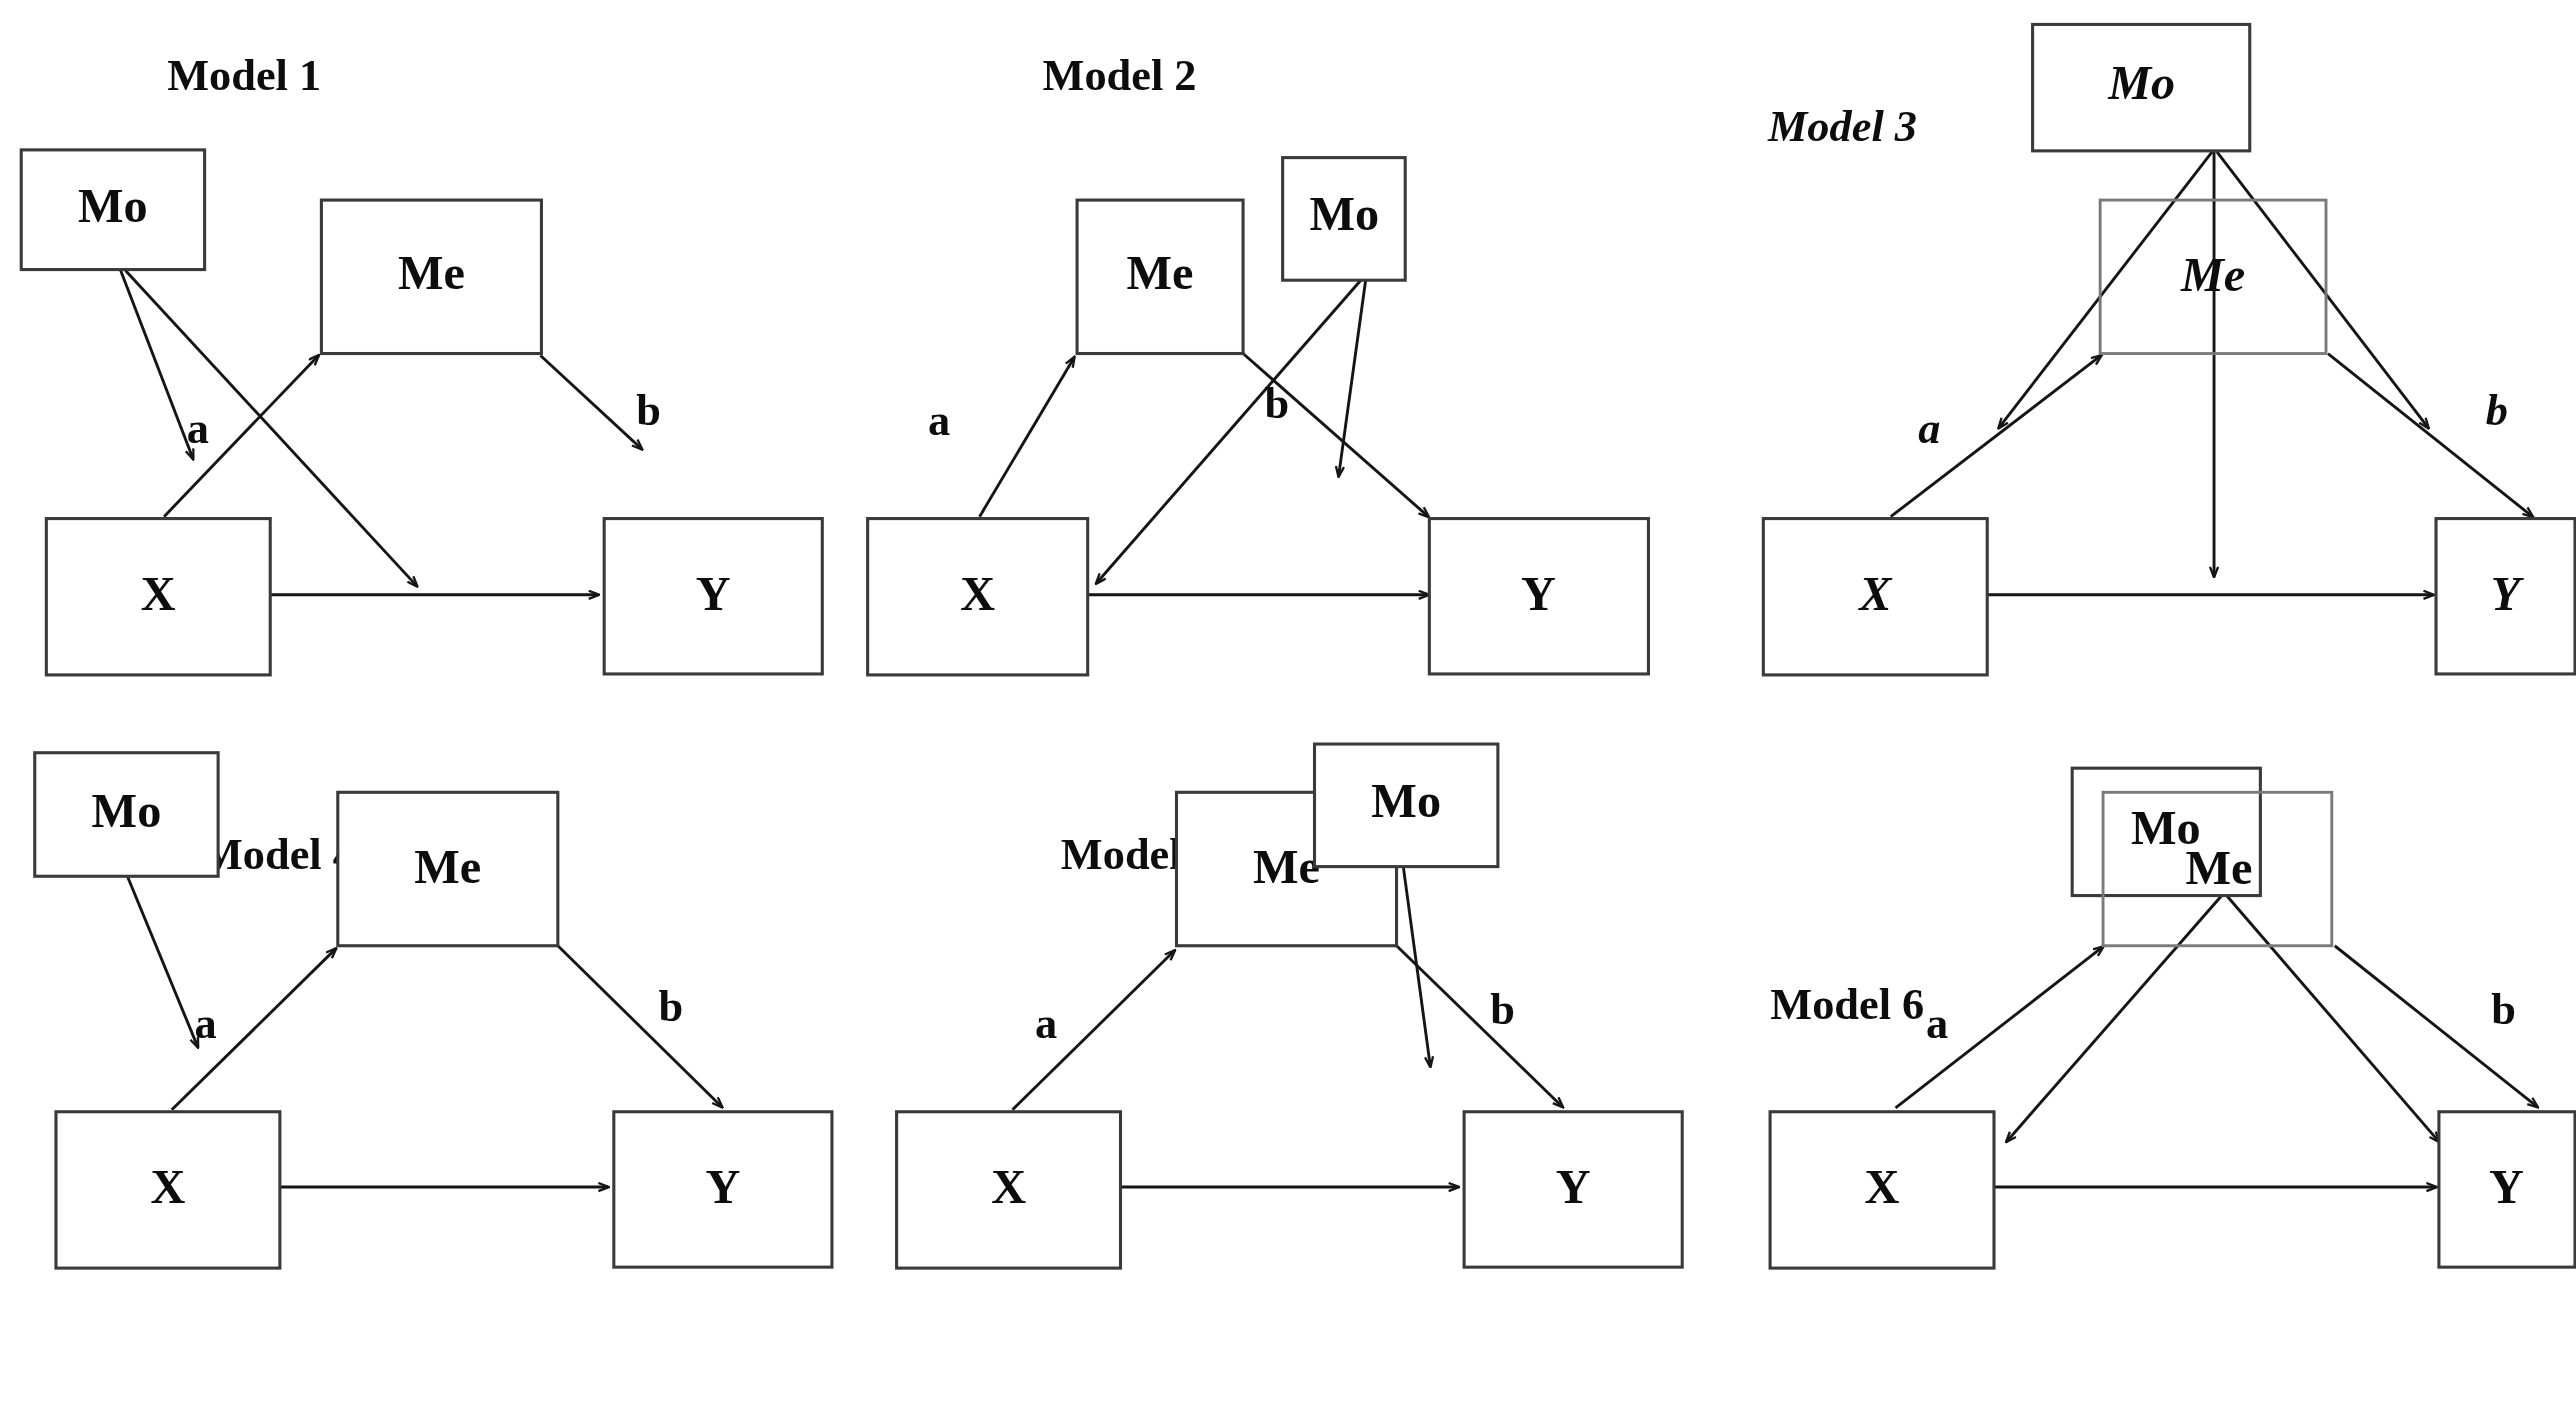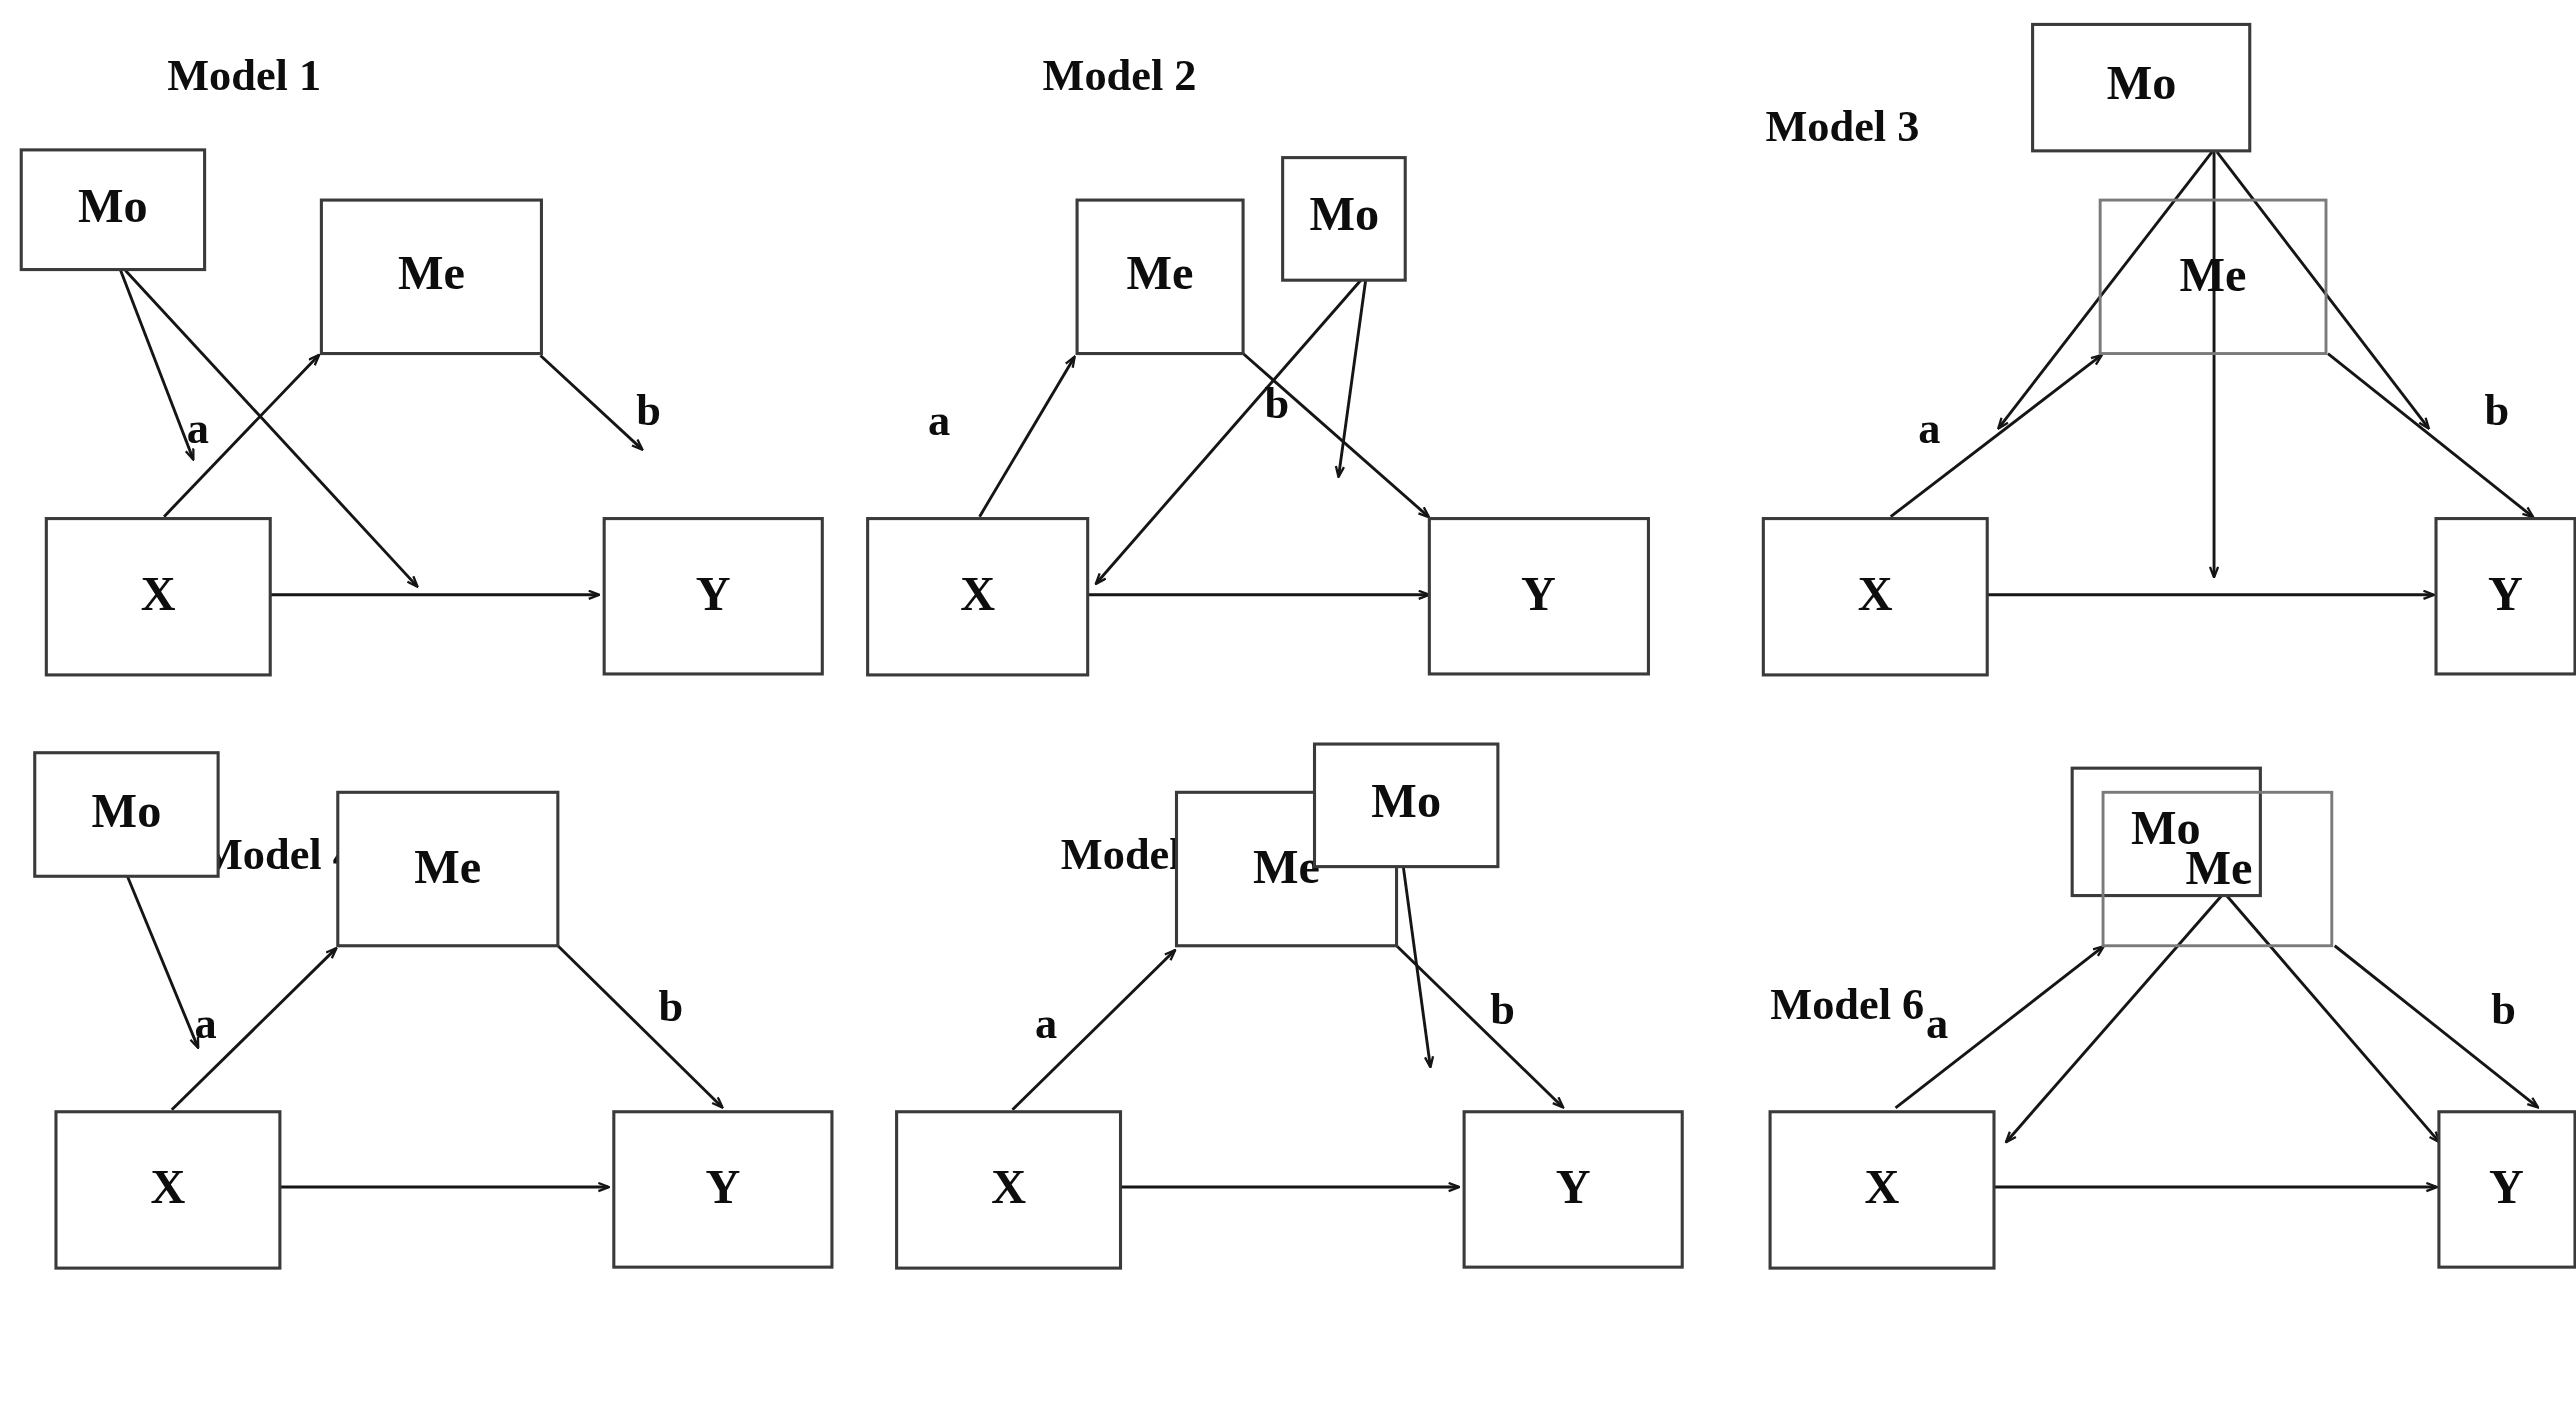--- a/index.html
+++ b/index.html
@@ -138,21 +138,21 @@
       <text class="node-label" x="153" y="620">X</text>
 
       <rect class="node-box" x="621" y="537" width="227" height="161"></rect>
       <text class="node-label" x="734" y="620">Y</text>
 
       <text class="path-label" x="113" y="440">a</text>
       <text class="path-label" x="463" y="422">b</text>
     </svg>
   </div>
 
-  <div class="panel" style="left:1717px; top:0px;">
+  <div class="panel" style="left:1717px; top:0px;font-style:italic;">
     <svg viewBox="0 0 889 734" xmlns="http://www.w3.org/2000/svg">
       <defs>
         <marker id="ah3" markerWidth="13" markerHeight="13" refX="11" refY="5.2" orient="auto" markerUnits="userSpaceOnUse">
           <path d="M1,1 L12,5.2 L1,9.4" fill="none" stroke="#151515" stroke-width="2.4"></path>
         </marker>
       </defs>
 
       <text class="panel-title" x="130" y="135">Model 3</text>
 
       <line class="edge" x1="513" y1="157" x2="292" y2="443" marker-end="url(#ah3)"></line>

